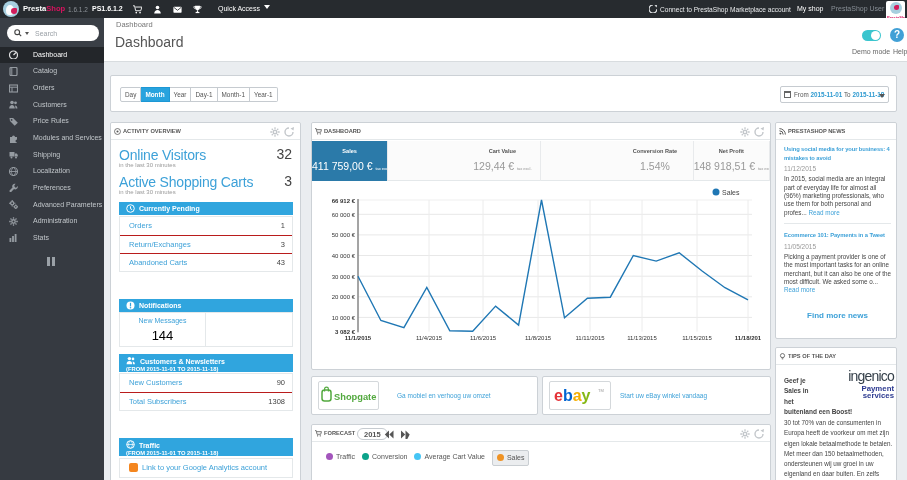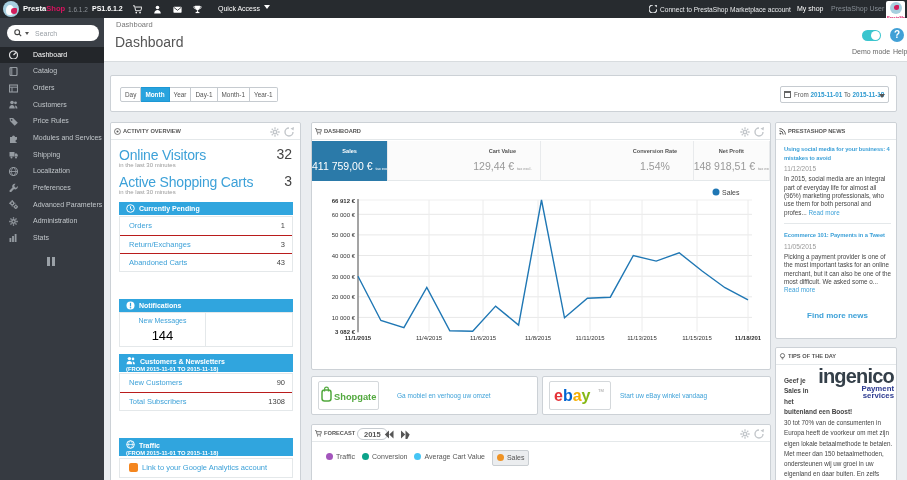--- a/index.html
+++ b/index.html
@@ -109,21 +109,21 @@
 #tipspanel{left:775px;top:347px;width:122px;height:140px;overflow:hidden}
 .newsbody{position:absolute;left:8px;top:22px;width:107px;overflow:hidden}
 .ntitle{font-size:5.8px;font-weight:bold;color:#3da1d8;line-height:8.6px;margin-bottom:3px;letter-spacing:-.1px;white-space:nowrap}
 .ndate{font-size:6.5px;color:#999;margin-bottom:3px}
 .ntext{font-size:6.3px;color:#444;line-height:8.4px;white-space:nowrap}
 .ntext a{color:#3da1d8}
 .nhr{border:none;border-top:1px solid #e4e8ea;margin:6px 0 7px}
 .nmore{text-align:center;font-size:8px;font-weight:bold;color:#3da1d8;margin-top:16px}
 
 .ingen{position:absolute;right:2px;top:20px;width:84px;text-align:right}
-.ingen .w{font-size:20px;font-weight:bold;color:#343f49;letter-spacing:-.8px;line-height:16px}
+.ingen .w{font-size:14px;font-weight:normal;color:#343f49;letter-spacing:-.8px;line-height:16px}
 .ingen .p{font-size:7.8px;font-weight:bold;color:#2b3990;line-height:7.3px;margin-top:1px}
 .tipbold{position:absolute;left:8px;top:28px;width:108px;font-size:6.5px;font-weight:bold;color:#444;line-height:10.3px}
 .tiptext{position:absolute;left:8px;top:70px;width:108px;font-size:6.3px;color:#444;line-height:10.3px;white-space:nowrap}
 svg{display:block}
 .hic{display:inline-block!important;vertical-align:-1.5px;margin-right:2px;width:7px;height:7px}
 .bic{display:inline-block!important;vertical-align:-1.5px;margin-right:4px}
 </style>
 </head>
 <body>
 

